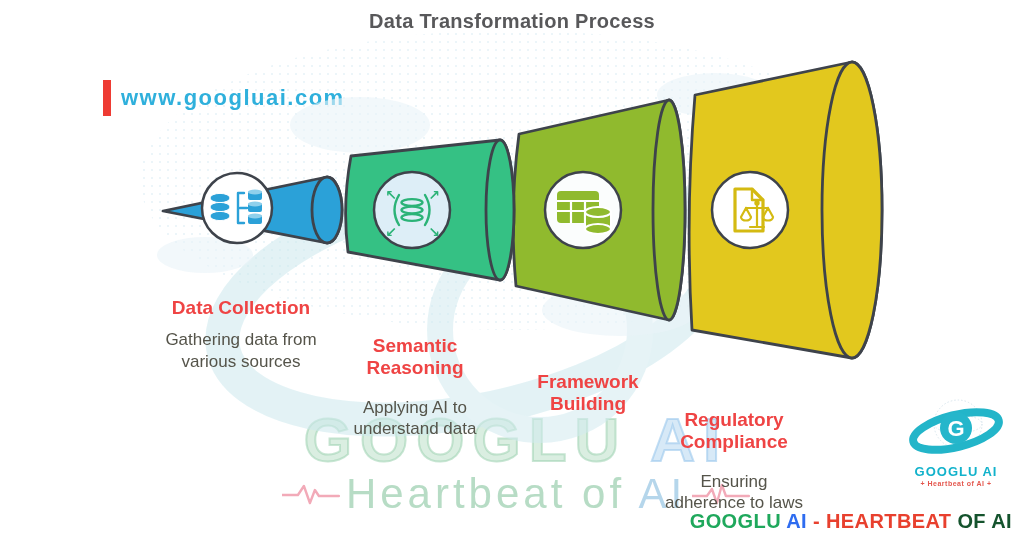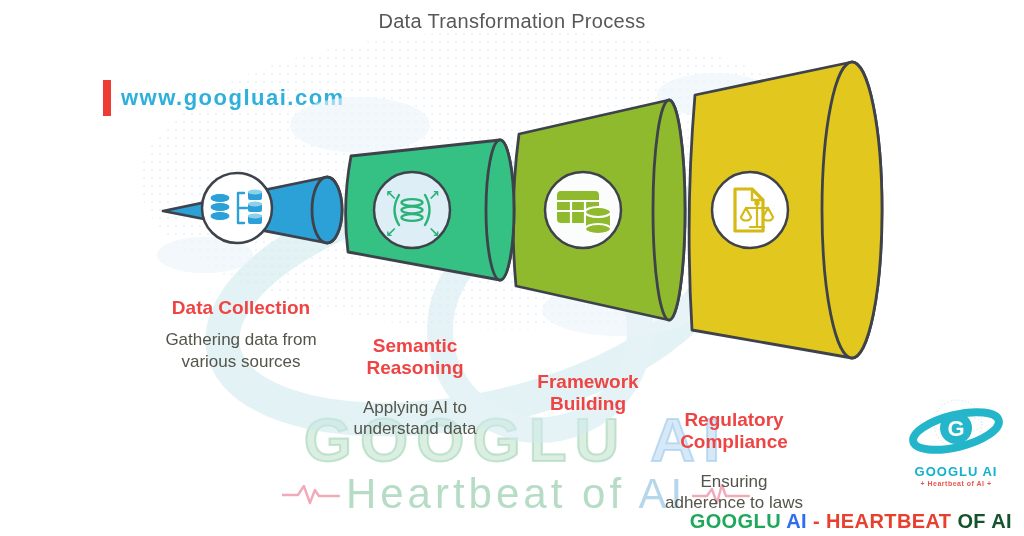--- a/index.html
+++ b/index.html
@@ -6,21 +6,21 @@
   body{
     width:1024px;height:536px;position:relative;overflow:hidden;
     background:#ffffff;
     font-family:"Liberation Sans", sans-serif;
   }
   .abs{position:absolute;}
 
   
   .page-title{
     left:512px;top:10px;transform:translateX(-50%);
-    font-size:20px;font-weight:400;color:#58585a;letter-spacing:.3px;white-space:nowrap;
+    font-size:20px;font-weight:700;color:#58585a;letter-spacing:.3px;white-space:nowrap;
   }
 
   
   .site{left:55px;top:80px;display:flex;align-items:center;padding-left:48px;}
   .site-bar{width:8px;height:36px;background:#ee3b33;margin-right:10px;}
   .site-text{font-size:22px;font-weight:bold;color:#2fb0dc;letter-spacing:1.5px;}
 
   
   .map-dots{
     left:140px;top:30px;width:740px;height:300px;border-radius:50%;

